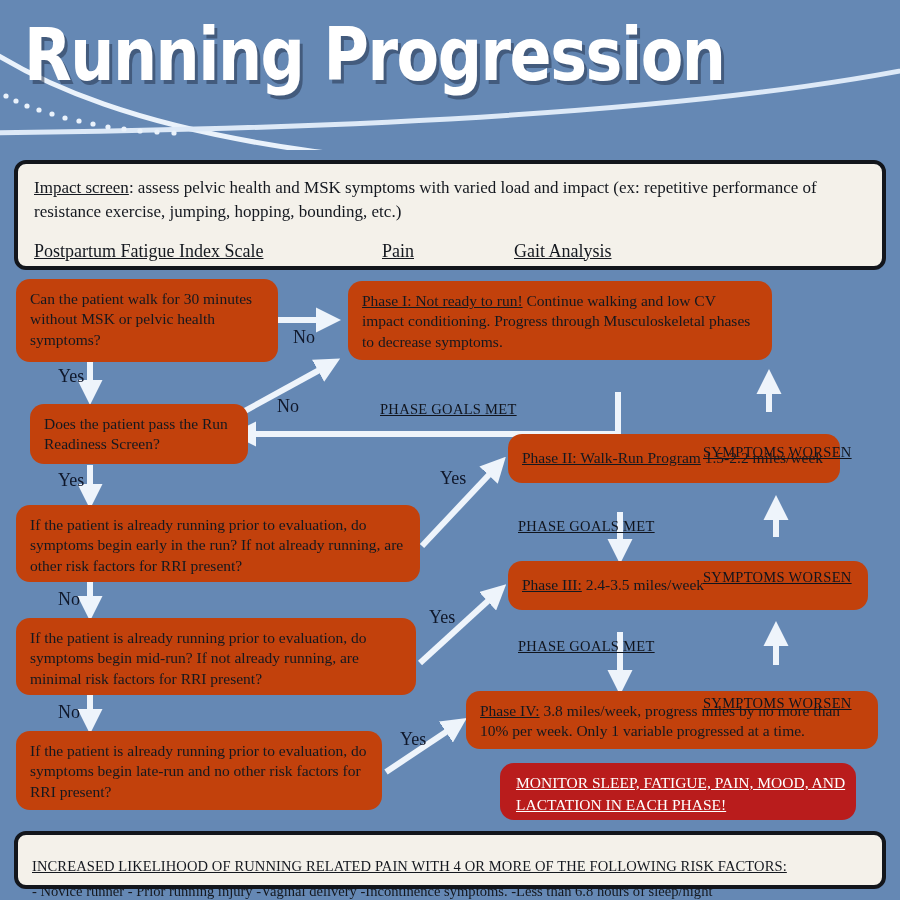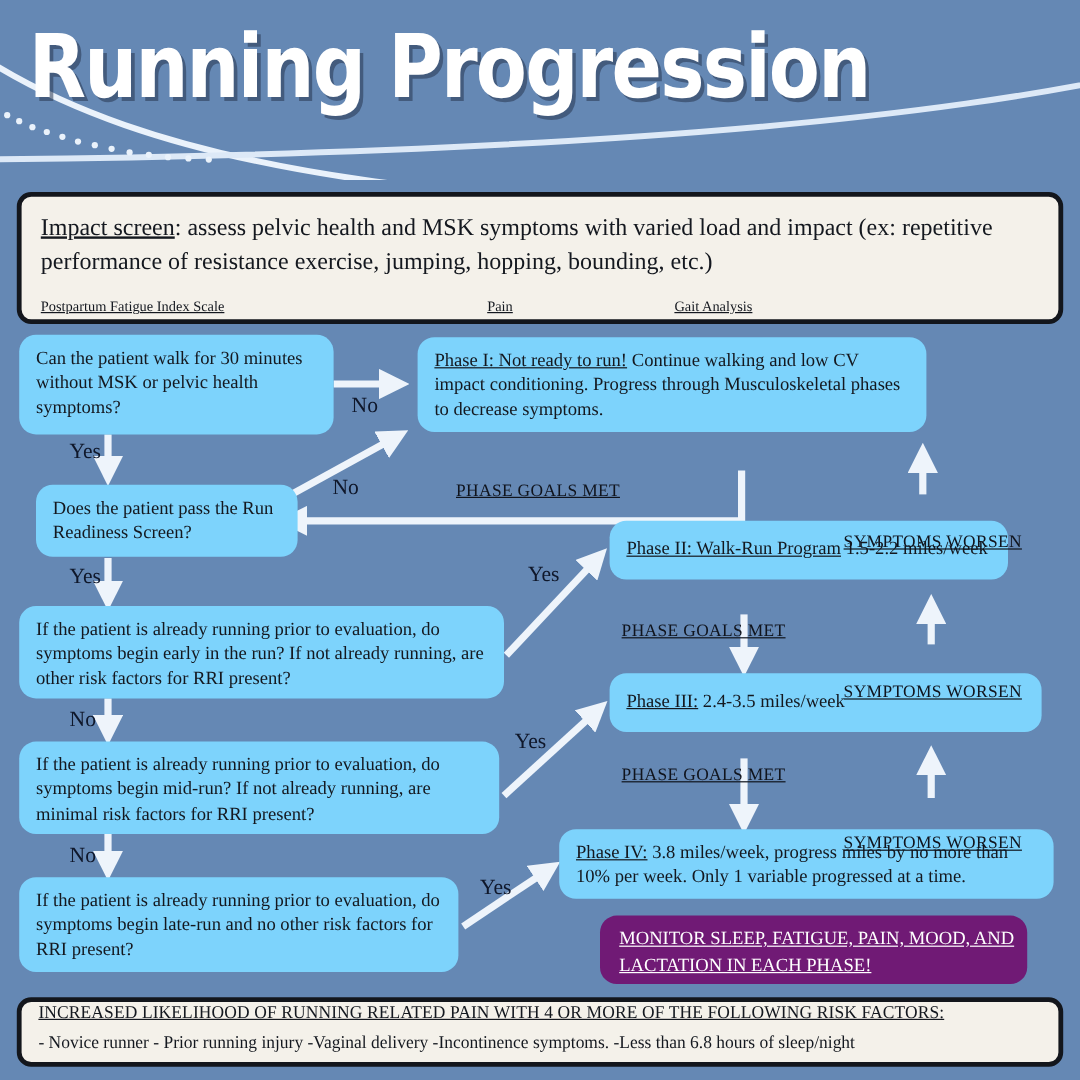--- a/index.html
+++ b/index.html
@@ -23,35 +23,35 @@
     color:#ffffff;
     text-shadow:3px 3px 0 rgba(40,55,80,.55);
     white-space:nowrap;
     transform:scaleY(1.18);
     transform-origin:left top;
   }
 
   
   .box{
     position:absolute;
-    background:#7dd3fc;
+    background:#c2410c;
     border-radius:14px;
     box-sizing:border-box;
     padding:10px 14px;
     color:#14181f;
     font-size:15.5px;
     line-height:1.32;
   }
   .box.framed{
     background:#f4f1ea;
     border:4px solid #13161c;
     border-radius:12px;
   }
   .box.dark{
-    background:#701a75;
+    background:#b91c1c;
     color:#ffffff;
     border-radius:14px;
   }
   .u{text-decoration:underline;}
 
   
   .flabel{
     position:absolute;
     color:#0f172a;
     font-size:18px;
@@ -149,24 +149,24 @@
 
       <path d="M 769 412 L 769 376"></path>
 
       <path d="M 776 537 L 776 502"></path>
 
       <path d="M 776 665 L 776 628"></path>
     </g>
   </svg>
 
   <div class="box framed" style="left:14px;top:160px;width:872px;height:110px;padding:12px 16px;">
-    <div style="font-size:20px;line-height:1.4;">
+    <div style="font-size:17px;line-height:1.4;">
       <span class="u">Impact screen</span><span>: assess pelvic health and MSK symptoms with varied load and impact (ex: repetitive performance of resistance exercise, jumping, hopping, bounding, etc.)</span>
     </div>
-    <div class="topbox-row" style="font-size:12px;gap:24px;">
+    <div class="topbox-row" style="font-size:18px;">
       <span class="u" style="width:348px;">Postpartum Fatigue Index Scale</span>
       <span class="u" style="width:132px;">Pain</span>
       <span class="u">Gait Analysis</span>
     </div>
   </div>
 
   <div class="box" style="left:16px;top:279px;width:262px;height:83px;">
     <span>Can the patient walk for 30 minutes without MSK or pelvic health symptoms?</span>
   </div>
 
@@ -218,18 +218,18 @@
   <div class="flabel" style="left:400px;top:729px;">Yes</div>
 
   <div class="caps" style="left:380px;top:374px;">PHASE GOALS MET</div>
   <div class="caps" style="left:518px;top:491px;">PHASE GOALS MET</div>
   <div class="caps" style="left:518px;top:611px;">PHASE GOALS MET</div>
 
   <div class="caps" style="left:703px;top:417px;">SYMPTOMS WORSEN</div>
   <div class="caps" style="left:703px;top:542px;">SYMPTOMS WORSEN</div>
   <div class="caps" style="left:703px;top:668px;">SYMPTOMS WORSEN</div>
 
-  <div class="box framed" style="left:14px;top:831px;width:872px;height:58px;padding:0 14px;">
+  <div class="box framed" style="left:14px;top:831px;width:872px;height:58px;padding:22px 14px;">
     <div class="footer-line1">INCREASED LIKELIHOOD OF RUNNING RELATED PAIN WITH 4 OR MORE OF THE FOLLOWING RISK FACTORS:</div>
     <div class="footer-line2">- Novice runner - Prior running injury  -Vaginal delivery  -Incontinence symptoms.  -Less than 6.8 hours of sleep/night</div>
   </div>
 
 </div>
 
 </body></html>

